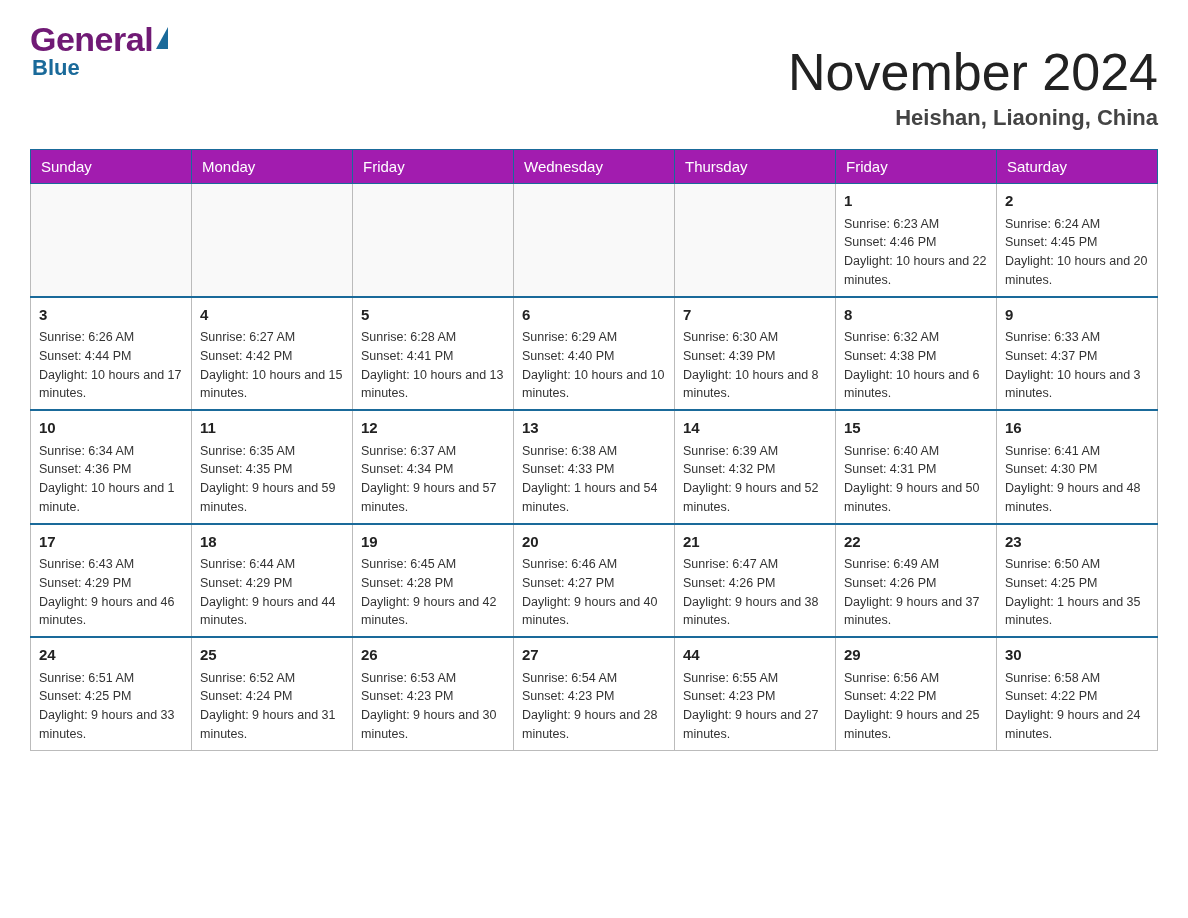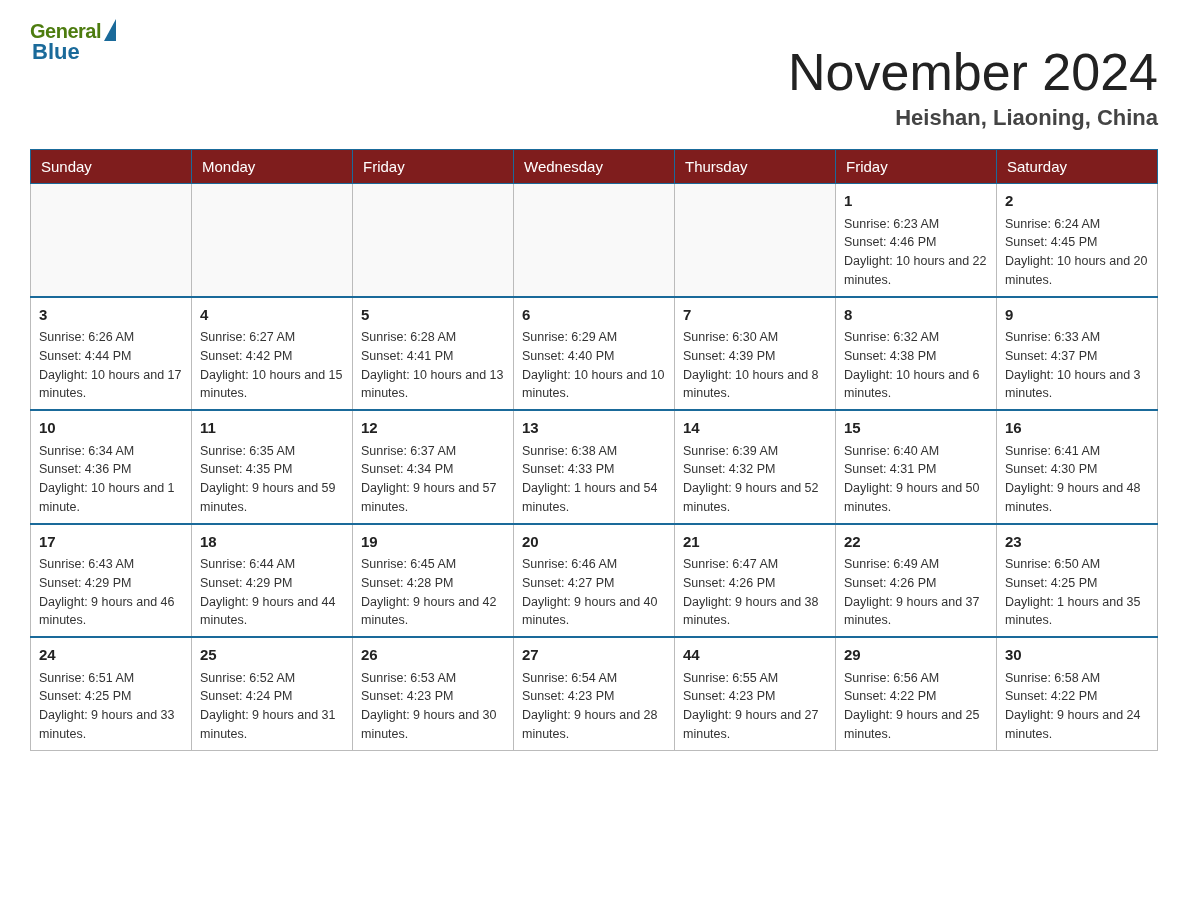--- a/index.html
+++ b/index.html
@@ -20,23 +20,23 @@
     .logo {
       display: flex;
       flex-direction: column;
       align-items: flex-start;
     }
     .logo-top {
       display: flex;
       align-items: center;
     }
     .logo-general {
-      font-size: 20px;
+      font-size: 34px;
       font-weight: bold;
-      color: #4d7c0f;
+      color: #701a75;
       letter-spacing: -0.5px;
     }
     .logo-triangle {
       width: 0;
       height: 0;
       border-left: 12px solid transparent;
       border-right: 0px solid transparent;
       border-bottom: 22px solid #1a6a9a;
       margin-left: 3px;
       margin-top: -4px;
@@ -70,21 +70,21 @@
       font-weight: bold;
       color: #444;
       margin-top: 4px;
     }
     .calendar {
       width: 100%;
       border-collapse: collapse;
       border: 1px solid #999;
     }
     .calendar th {
-      background: #7f1d1d;
+      background: #a21caf;
       color: #fff;
       font-size: 15px;
       font-weight: normal;
       padding: 8px 10px;
       text-align: left;
       border: 1px solid #1a6a9a;
     }
     .calendar td {
       vertical-align: top;
       padding: 6px 8px;

